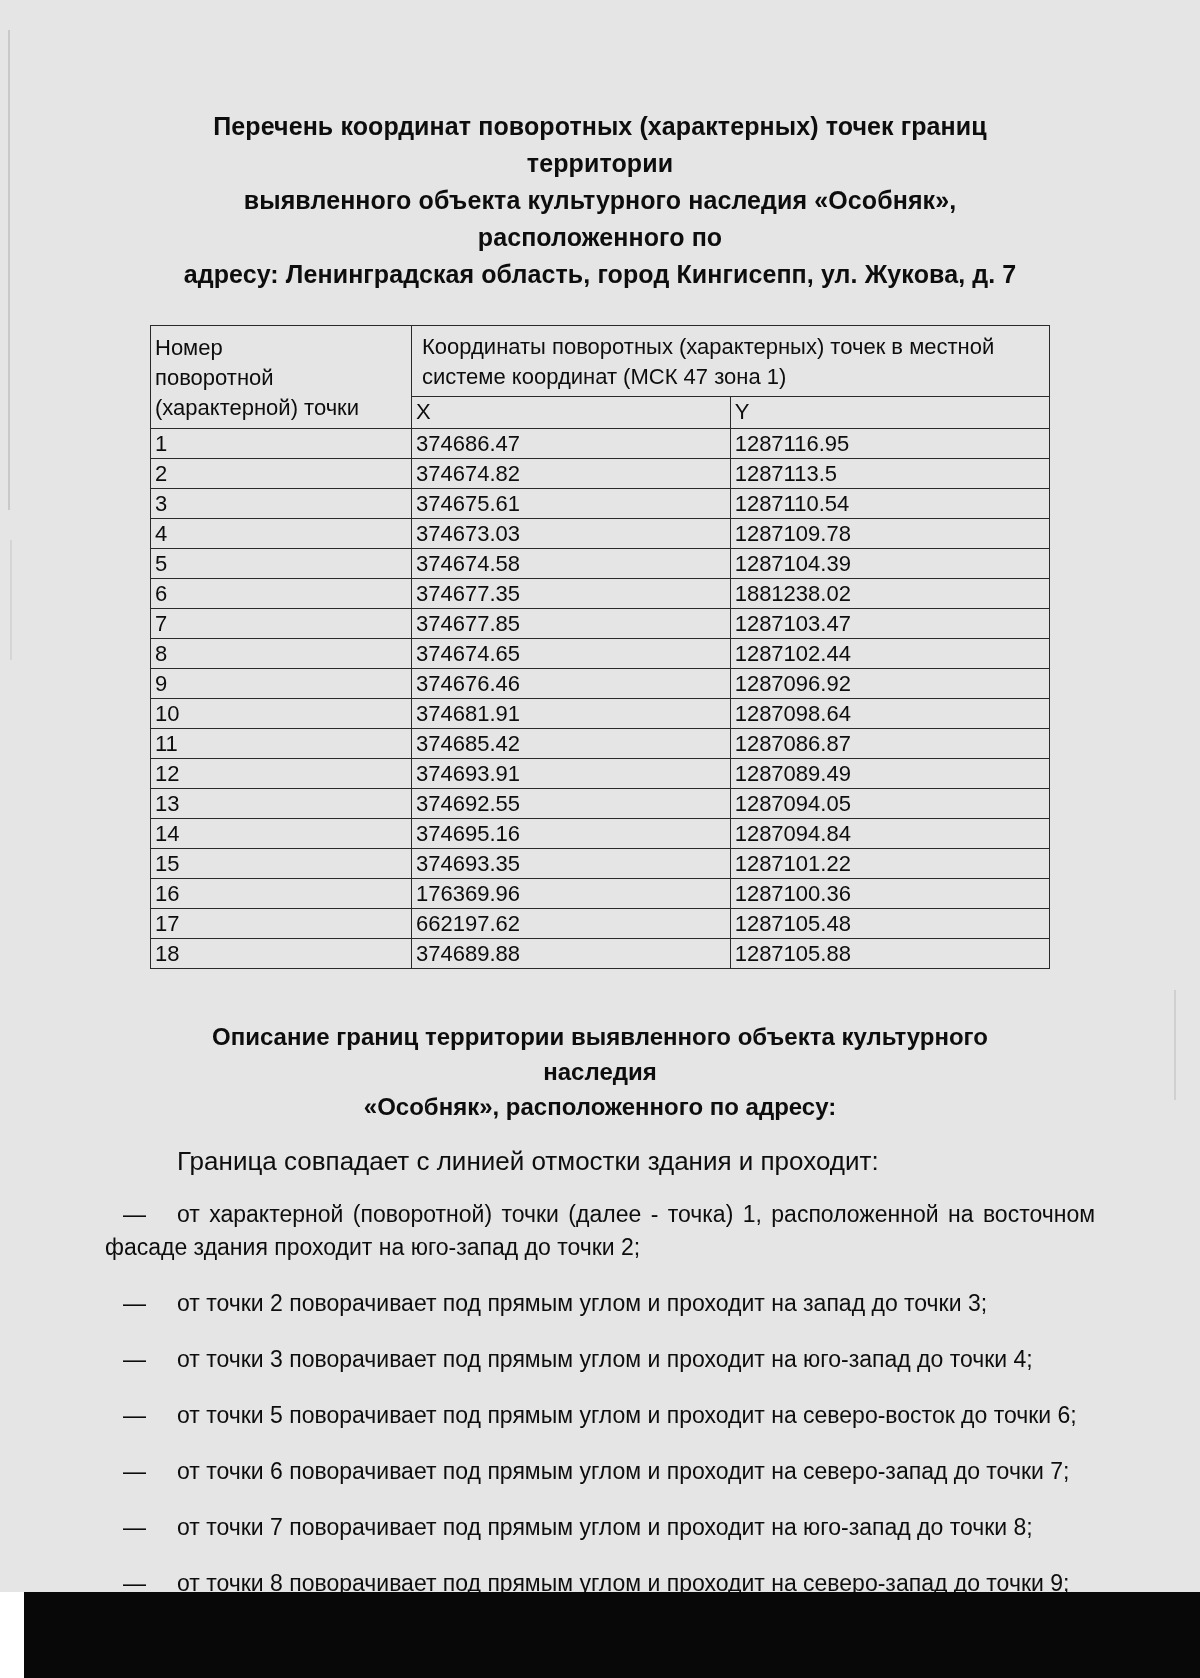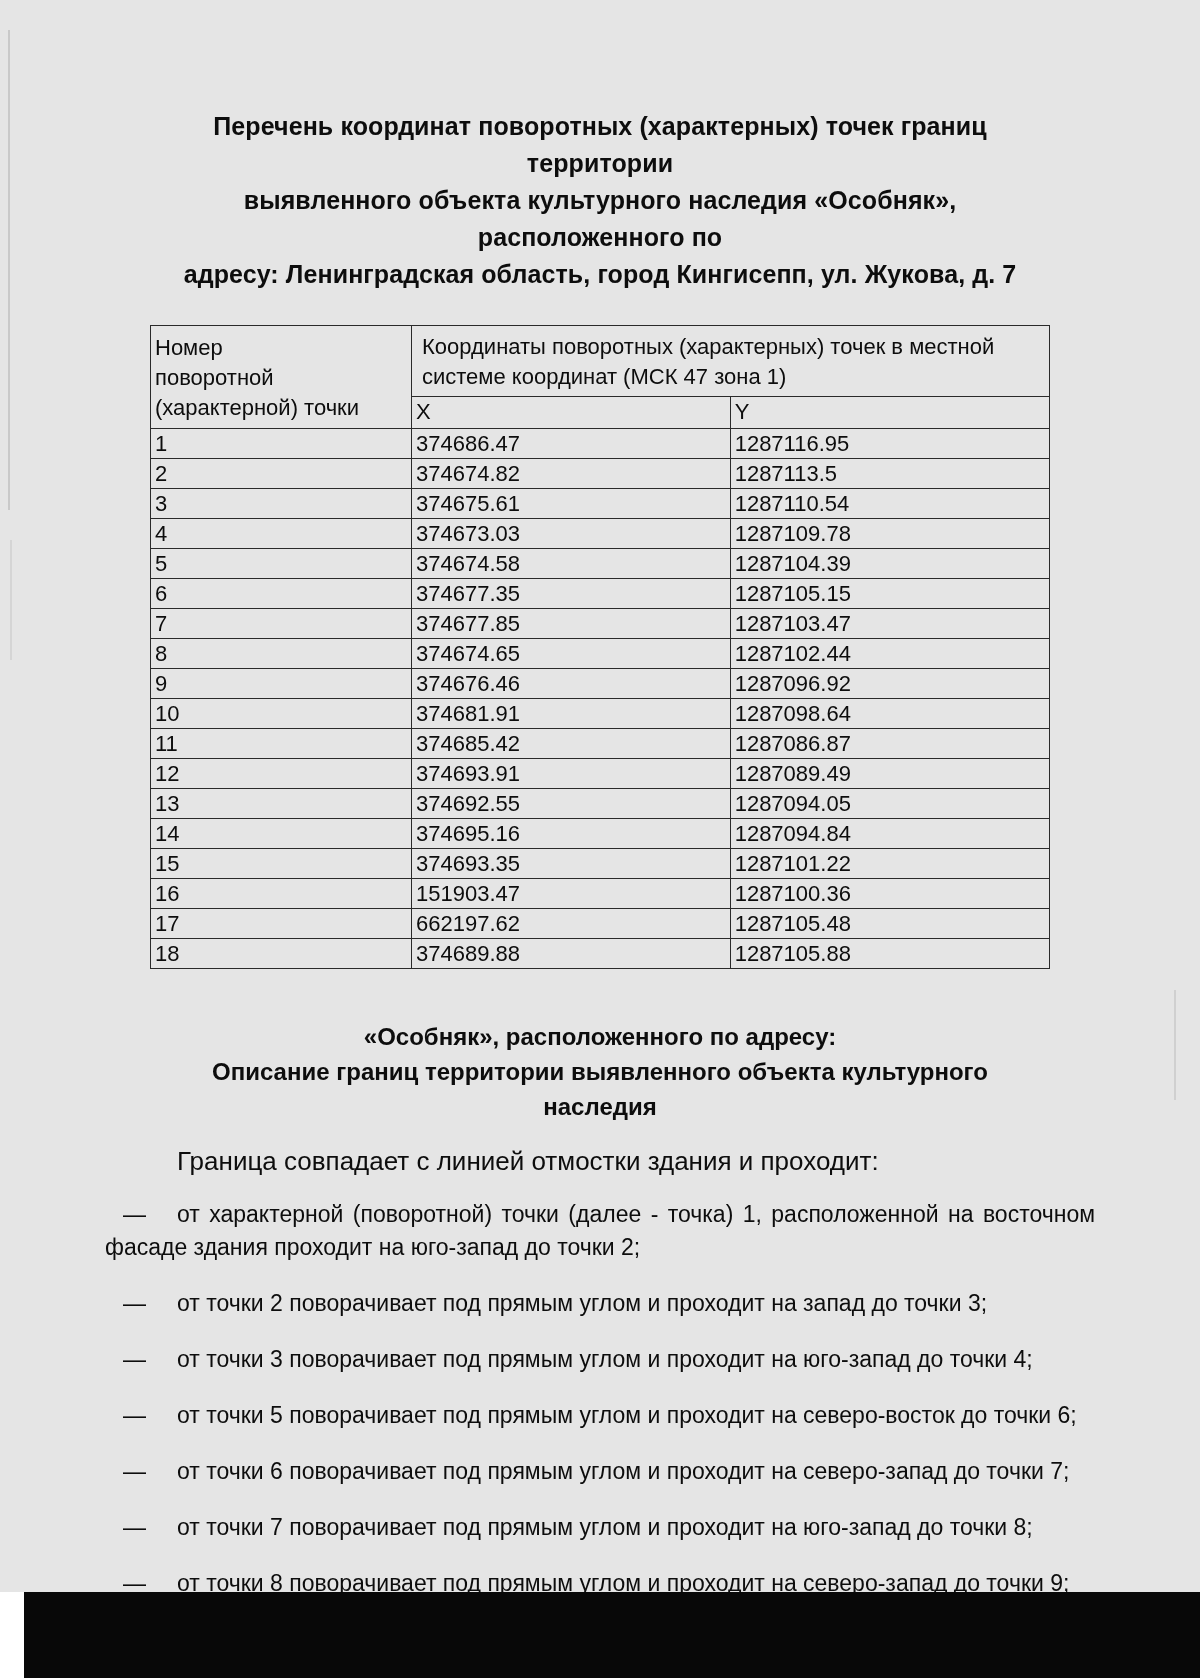--- a/index.html
+++ b/index.html
@@ -223,21 +223,21 @@
               <td>1287109.78</td>
             </tr>
             <tr>
               <td>5</td>
               <td>374674.58</td>
               <td>1287104.39</td>
             </tr>
             <tr>
               <td>6</td>
               <td>374677.35</td>
-              <td>1287105.15</td>
+              <td>1881238.02</td>
             </tr>
             <tr>
               <td>7</td>
               <td>374677.85</td>
               <td>1287103.47</td>
             </tr>
             <tr>
               <td>8</td>
               <td>374674.65</td>
               <td>1287102.44</td>
@@ -272,40 +272,40 @@
               <td>374695.16</td>
               <td>1287094.84</td>
             </tr>
             <tr>
               <td>15</td>
               <td>374693.35</td>
               <td>1287101.22</td>
             </tr>
             <tr>
               <td>16</td>
-              <td>151903.47</td>
+              <td>176369.96</td>
               <td>1287100.36</td>
             </tr>
             <tr>
               <td>17</td>
               <td>662197.62</td>
               <td>1287105.48</td>
             </tr>
             <tr>
               <td>18</td>
               <td>374689.88</td>
               <td>1287105.88</td>
             </tr>
           </tbody>
       </table>
     </div>
 
     <div class="section-title">
+      <span class="tline">Описание границ территории выявленного объекта культурного наследия</span>
       <span class="tline">«Особняк», расположенного по адресу:</span>
-      <span class="tline">Описание границ территории выявленного объекта культурного наследия</span>
     </div>
 
     <p class="intro-para">Граница совпадает с линией отмостки здания и проходит:</p>
 
     <div class="clause-list" id="clause-list">
         <p class="clause"><span class="dash">—</span><span class="ctext">от характерной (поворотной) точки (далее - точка) 1, расположенной на восточном фасаде здания проходит на юго-запад до точки 2;</span></p>
         <p class="clause"><span class="dash">—</span><span class="ctext">от точки 2 поворачивает под прямым углом и проходит на запад до точки 3;</span></p>
         <p class="clause"><span class="dash">—</span><span class="ctext">от точки 3 поворачивает под прямым углом и проходит на юго-запад до точки 4;</span></p>
         <p class="clause"><span class="dash">—</span><span class="ctext">от точки 5 поворачивает под прямым углом и проходит на северо-восток до точки 6;</span></p>
         <p class="clause"><span class="dash">—</span><span class="ctext">от точки 6 поворачивает под прямым углом и проходит на северо-запад до точки 7;</span></p>

